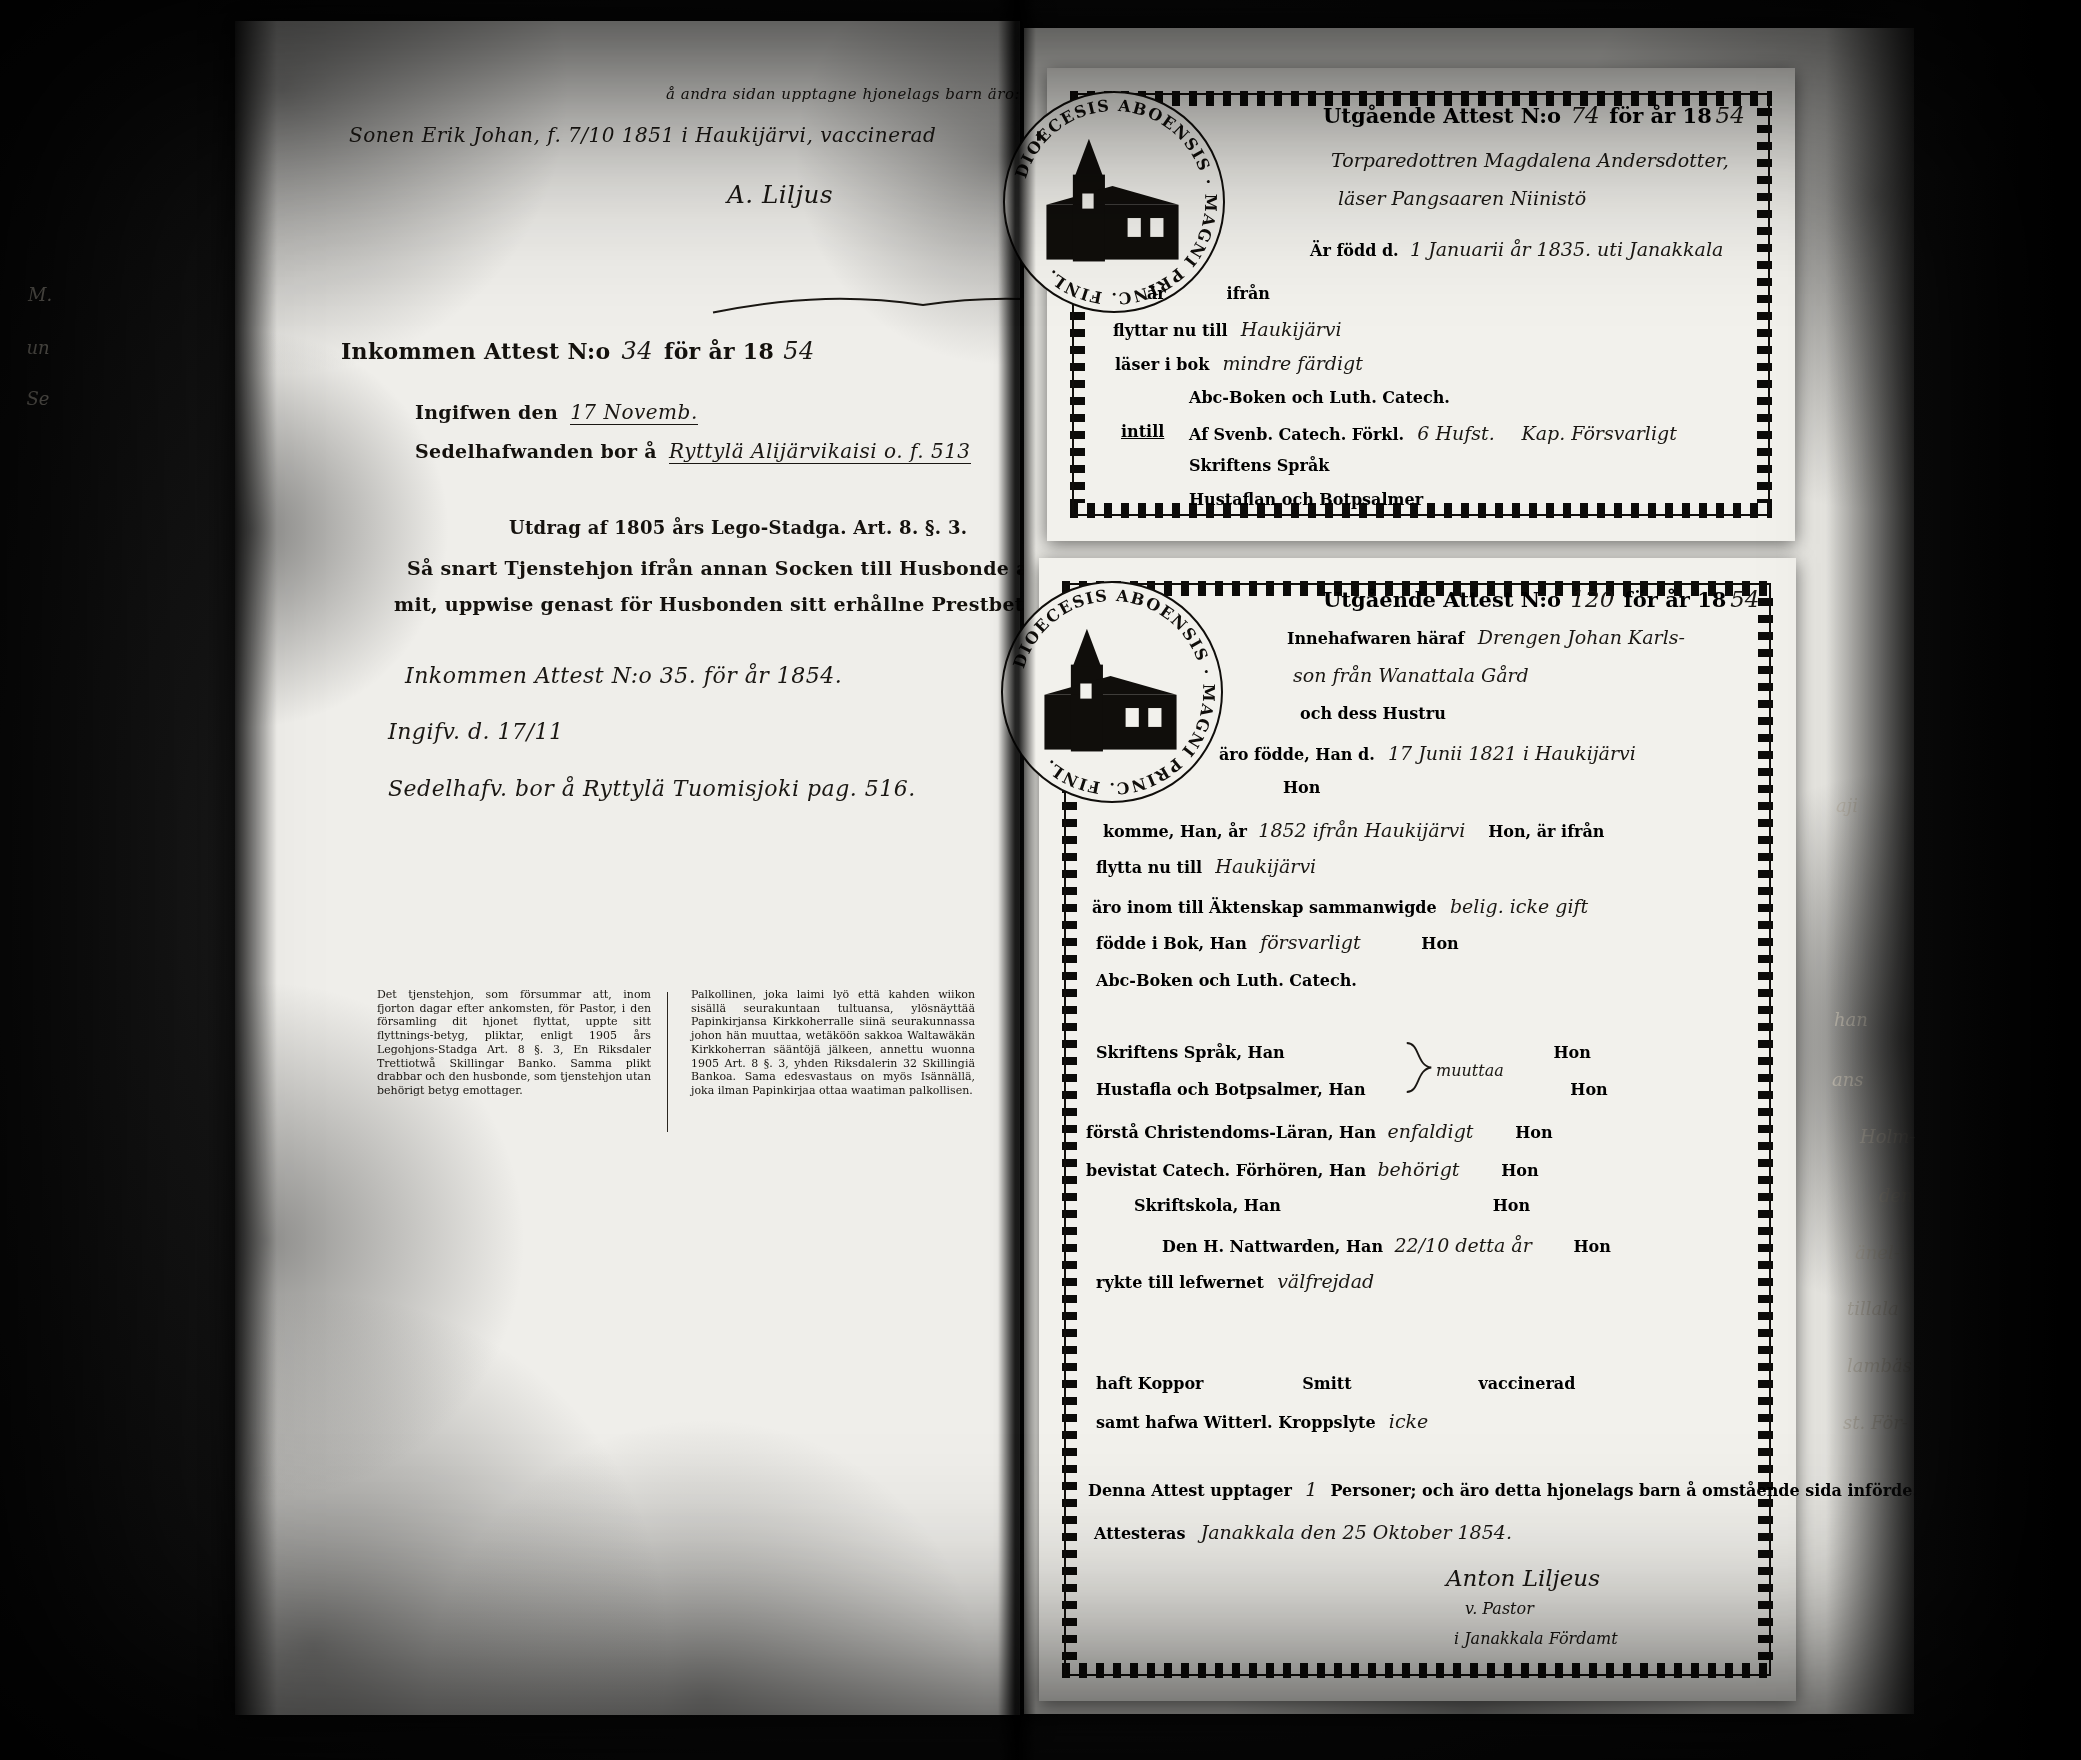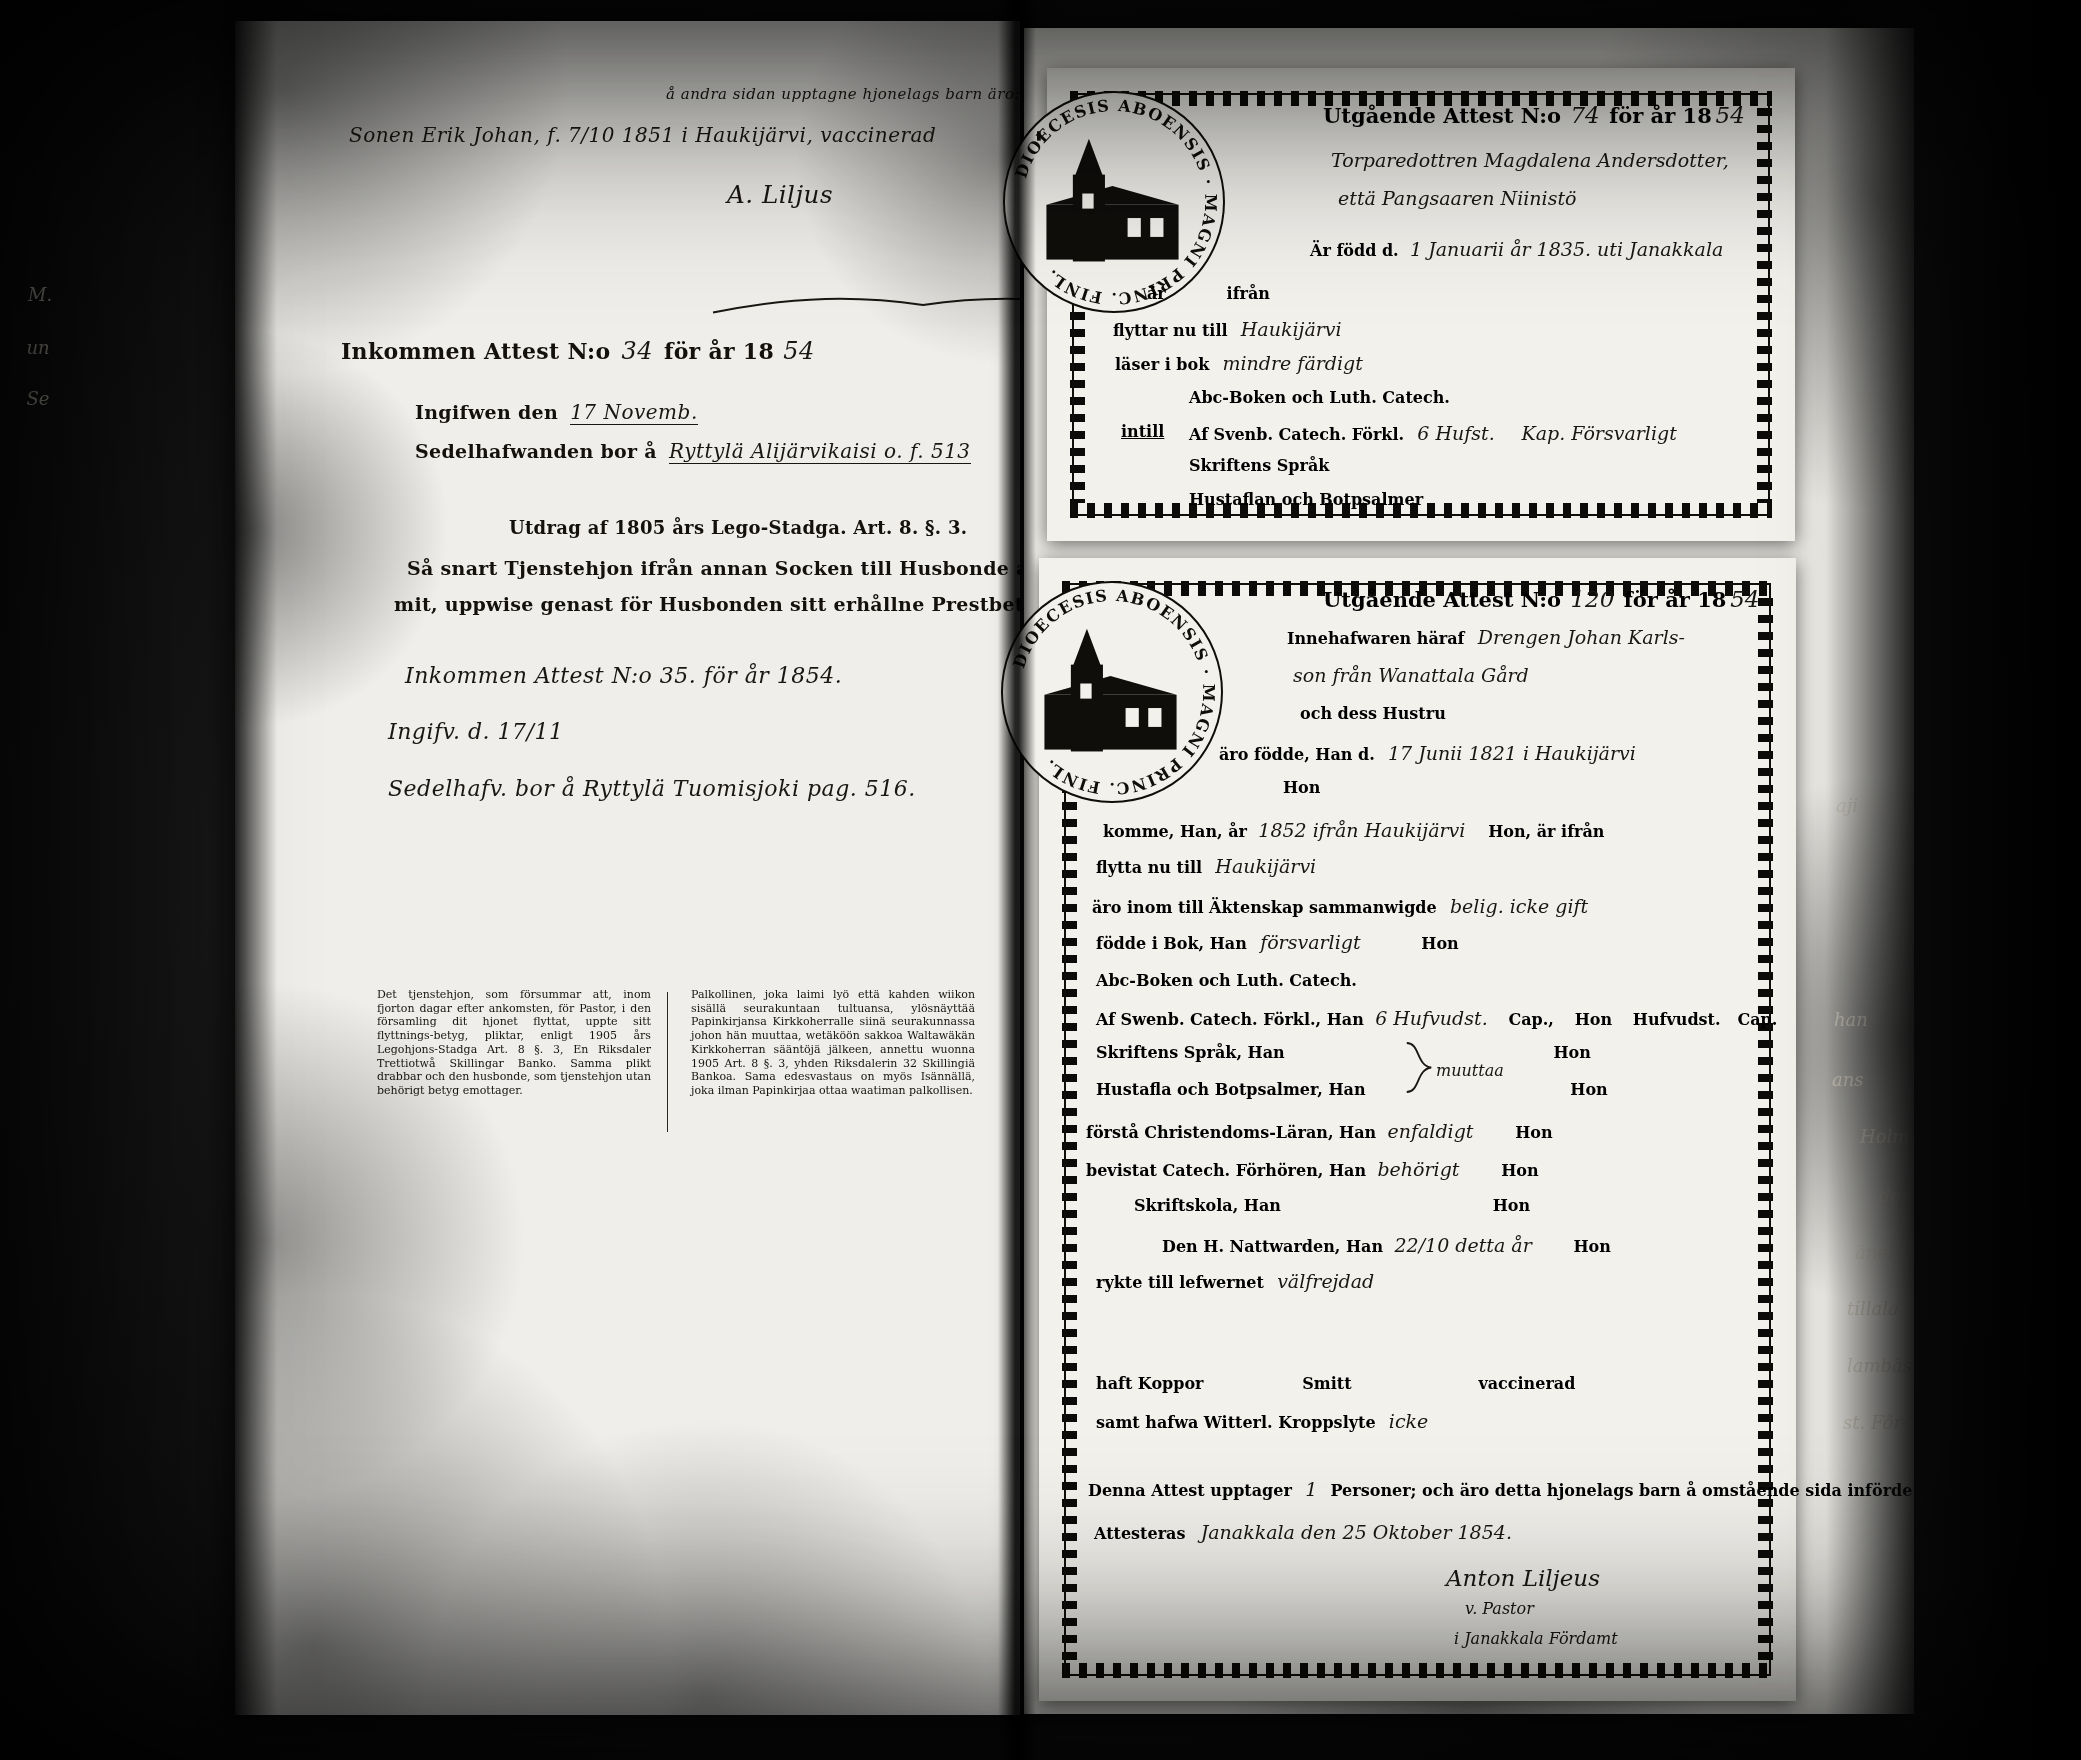--- a/index.html
+++ b/index.html
@@ -373,21 +373,21 @@
     </div>
 
     <div class="cert-field" style="left:276px; top:34px;">
       <span class="lbl" style="font-size:21px;">Utgående Attest N:o</span>
       <span class="val" style="font-size:23px; margin:0 5.7px;">74</span>
       <span class="lbl" style="font-size:21px;">för år 18</span>
       <span class="val" style="font-size:23px;">54</span>
     </div>
 
     <div class="cert-field val" style="left:284px; top:81px;">Torparedottren Magdalena Andersdotter,</div>
-    <div class="cert-field val" style="left:291px; top:119px;">että Pangsaaren Niinistö</div>
+    <div class="cert-field val" style="left:291px; top:119px;">läser Pangsaaren Niinistö</div>
 
     <div class="cert-field" style="left:263px; top:170px;">
       <span class="lbl">Är född d.</span>
       <span class="val" style="margin-left:7.6px;">1 Januarii år 1835. uti Janakkala</span>
     </div>
 
     <div class="cert-field" style="left:100px; top:216px;">
       <span class="lbl">är</span>
       <span class="lbl" style="margin-left:57px;">ifrån</span>
     </div>
@@ -481,28 +481,20 @@
     </div>
 
     <div class="cert-field" style="left:57px; top:373px;">
       <span class="lbl">födde i Bok, Han</span>
       <span class="val" style="margin-left:9.5px;">försvarligt</span>
       <span class="lbl" style="margin-left:57px;">Hon</span>
     </div>
 
     <div class="cert-field lbl" style="left:57px; top:413px;">Abc-Boken och Luth. Catech.</div>
 
-    <div class="cert-field" style="left:57px; top:449px;">
-      <span class="lbl">Af Swenb. Catech. Förkl., Han</span>
-      <span class="val" style="margin-left:7.6px;">6 Hufvudst.</span>
-      <span class="lbl" style="margin-left:17px;">Cap.,</span>
-      <span class="lbl" style="margin-left:17px;">Hon</span>
-      <span class="lbl" style="margin-left:17px;">Hufvudst.</span>
-      <span class="lbl" style="margin-left:13.2px;">Cap.</span>
-    </div>
 
     <div class="cert-field" style="left:57px; top:485px;">
       <span class="lbl">Skriftens Språk, Han</span>
       <span class="lbl" style="margin-left:265px;">Hon</span>
     </div>
     <div class="cert-field val val-sm" style="left:397px; top:503px;">muuttaa</div>
     <div class="cert-field" style="left:364px; top:483px;">
       <svg width="32" height="53" viewBox="0 0 34 56">
         <path d="M4 2 C 18 2, 14 26, 30 28 C 14 30, 18 54, 4 54" fill="none" stroke="#1a1713" stroke-width="2"></path>
       </svg>

